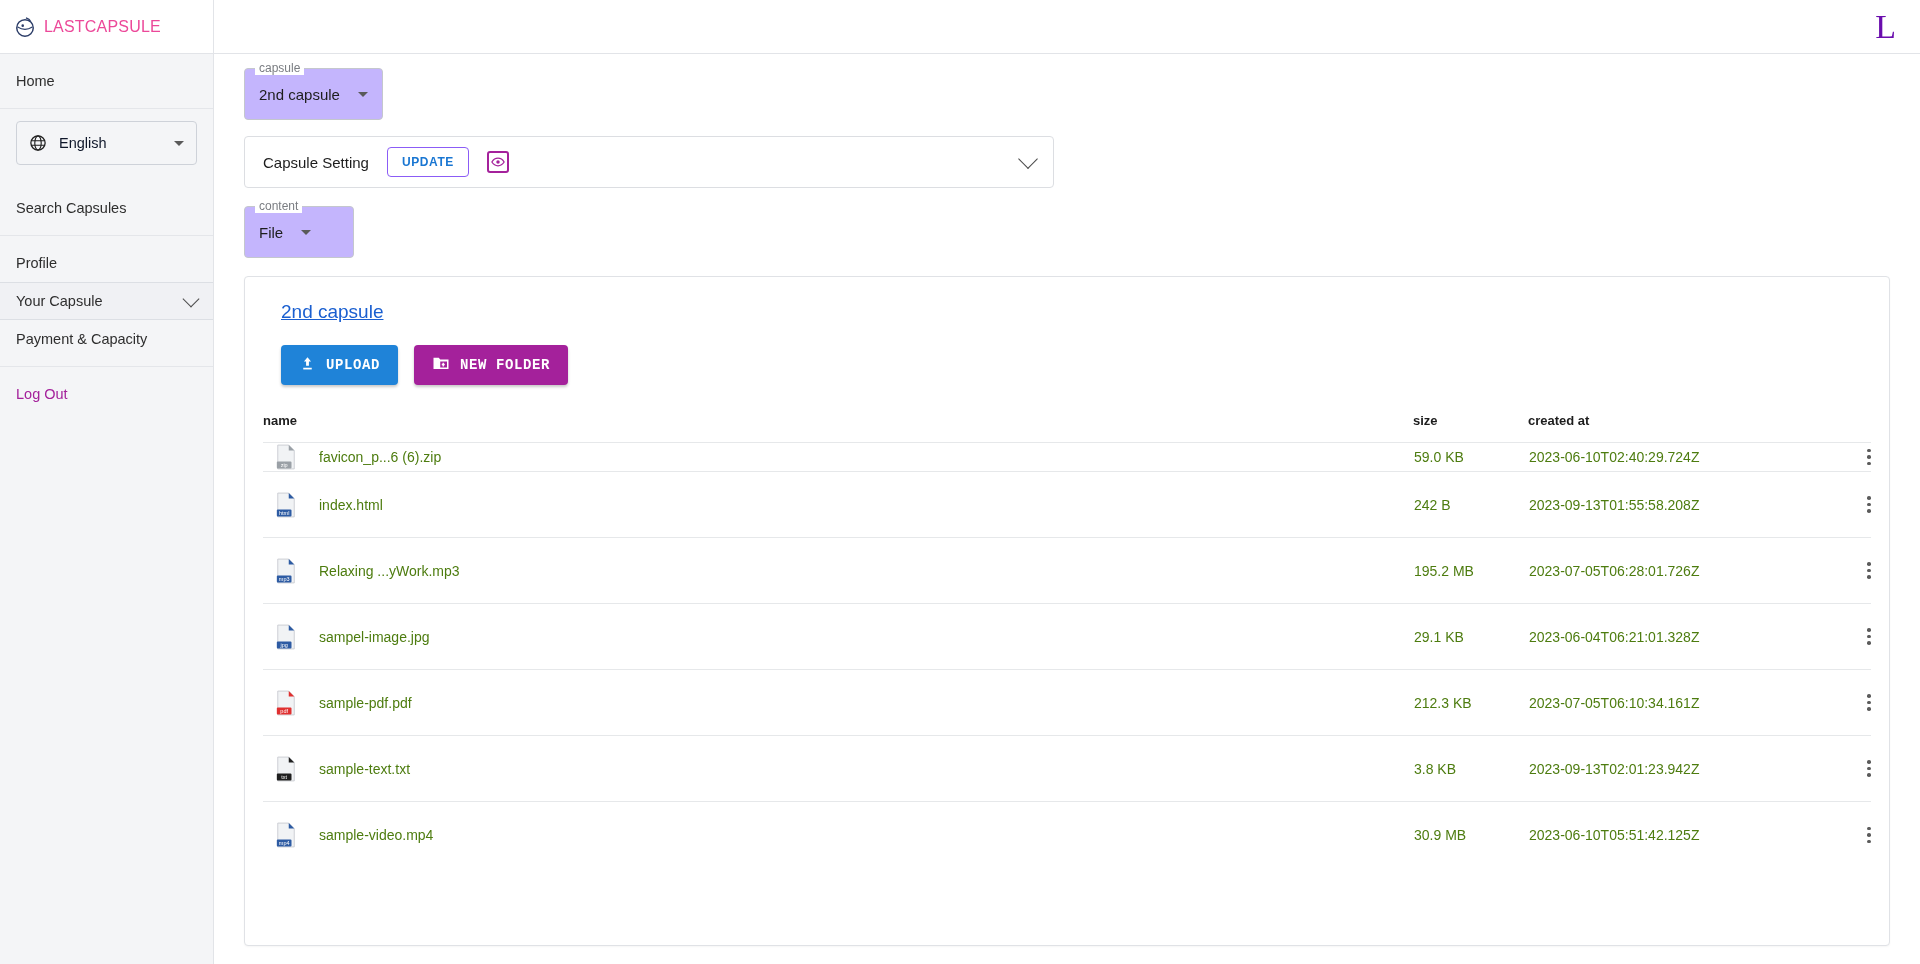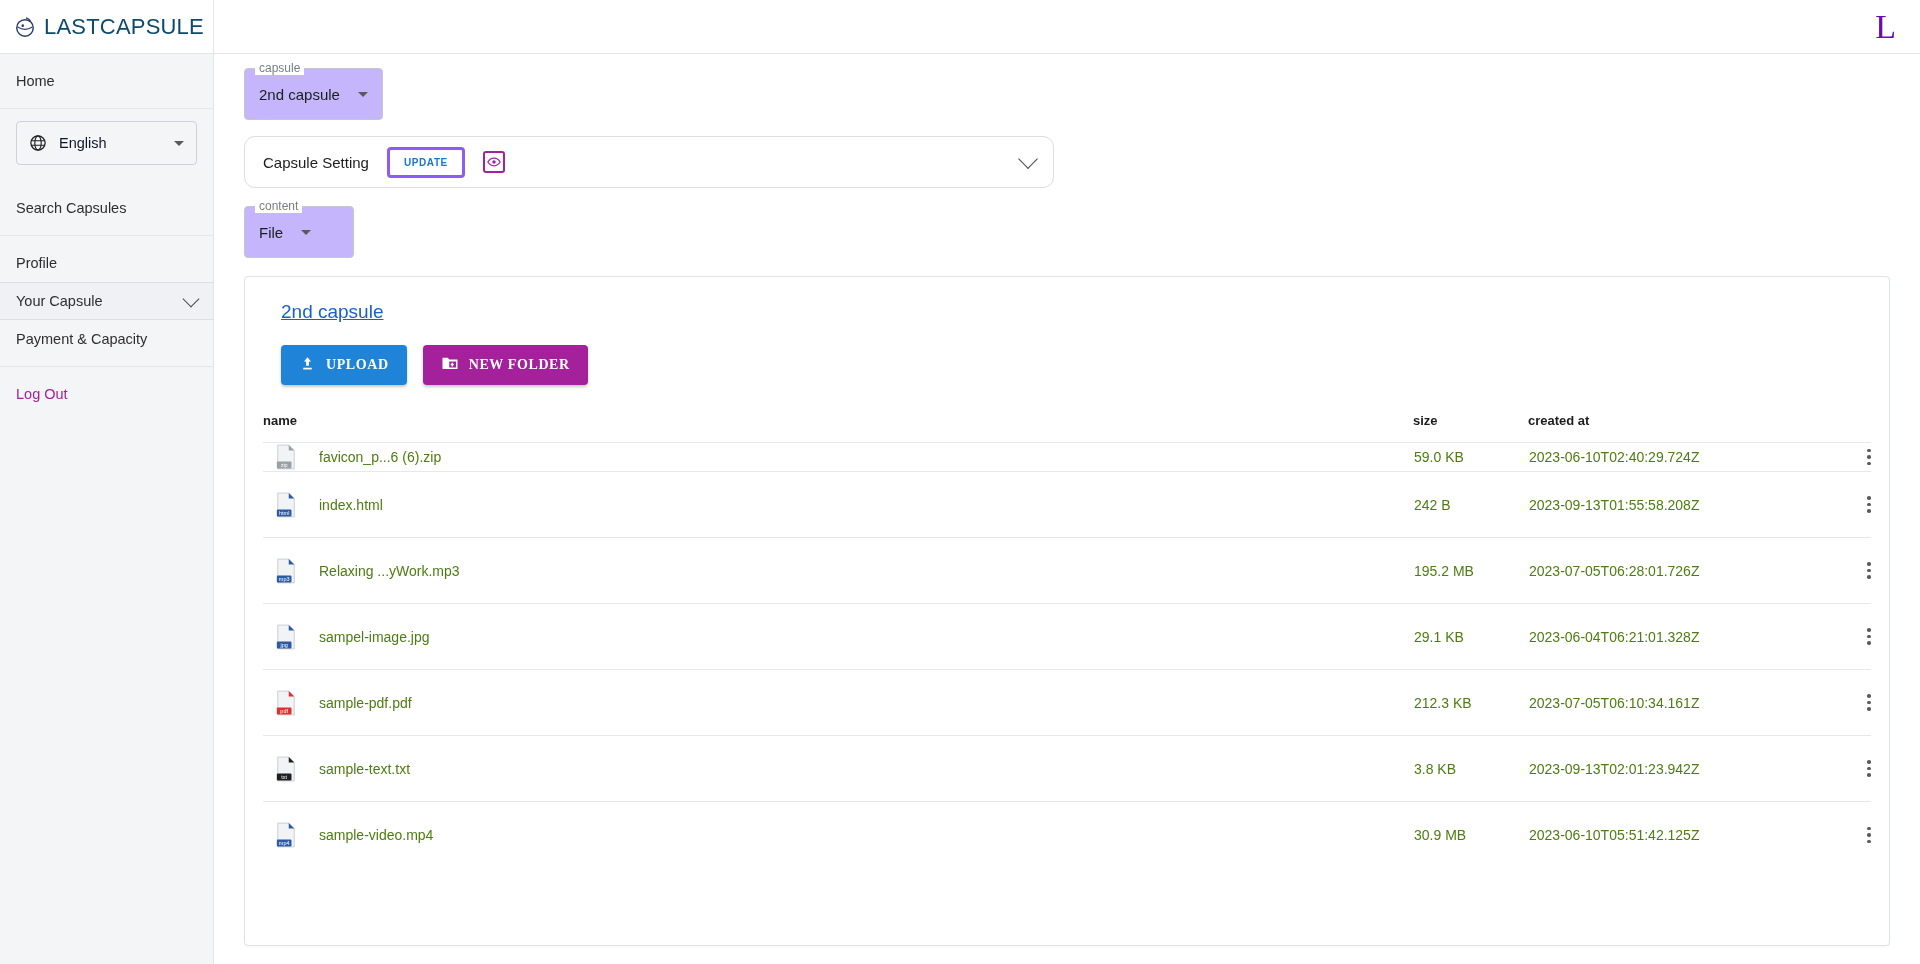--- a/index.html
+++ b/index.html
@@ -31,23 +31,23 @@
     height: 54px;
     background: #ffffff;
     display: flex;
     align-items: center;
     gap: 8px;
     padding: 0 14px;
     border-bottom: 1px solid #e2e4e8;
   }
   .brand-logo { width: 22px; height: 22px; flex: 0 0 22px; }
   .brand-name {
-    font-size: 22px;
+    font-size: 16px;
     letter-spacing: .2px;
-    color: #0c4a6e;
+    color: #ec4899;
     font-weight: 400;
   }
   .nav-group { border-bottom: 1px solid #e4e6ea; padding: 8px 0; }
   .nav-group.no-border { border-bottom: none; }
   .nav-item {
     height: 38px;
     display: flex;
     align-items: center;
     padding: 0 16px;
     font-size: 14.5px;
@@ -142,37 +142,37 @@
     font-size: 15px;
     color: #1d1d1d;
     margin-right: 18px;
     white-space: nowrap;
   }
 
   .capsule-row { margin-bottom: 16px; }
 
   .setting-card {
     border: 1px solid #dcdee2;
-    border-radius: 11px;
+    border-radius: 4px;
     height: 52px;
     width: 810px;
     display: flex;
     align-items: center;
     padding: 0 18px;
     gap: 18px;
     background: #fff;
     margin-bottom: 18px;
   }
   .setting-title { font-size: 15px; color: #1d1d1d; }
   .btn-outline {
-    border: 3px solid #8b5cf6;
+    border: 1px solid #8b5cf6;
     border-radius: 4px;
     color: #1976d2;
     background: #fff;
-    font-size: 10px;
+    font-size: 12px;
     font-weight: 600;
     letter-spacing: .6px;
     padding: 7px 14px;
     cursor: pointer;
     font-family: "Liberation Sans", sans-serif;
   }
   .eye-btn {
     width: 22px; height: 22px;
     border: 2px solid #a4219b;
     border-radius: 3px;
@@ -218,21 +218,21 @@
     gap: 10px;
     border: none;
     border-radius: 4px;
     color: #fff;
     font-size: 14px;
     font-weight: 600;
     letter-spacing: .6px;
     padding: 9px 18px;
     cursor: pointer;
     box-shadow: 0 2px 3px rgba(0,0,0,.22);
-    font-family: Liberation Serif, serif;
+    font-family: Liberation Mono, monospace;
   }
   .btn-upload { background: #1f83d8; }
   .btn-folder { background: #a4219b; }
 
   table.files { width: 100%; border-collapse: collapse; table-layout: fixed; }
   table.files th {
     text-align: left;
     font-size: 13px;
     font-weight: 700;
     color: #1d1d1d;

